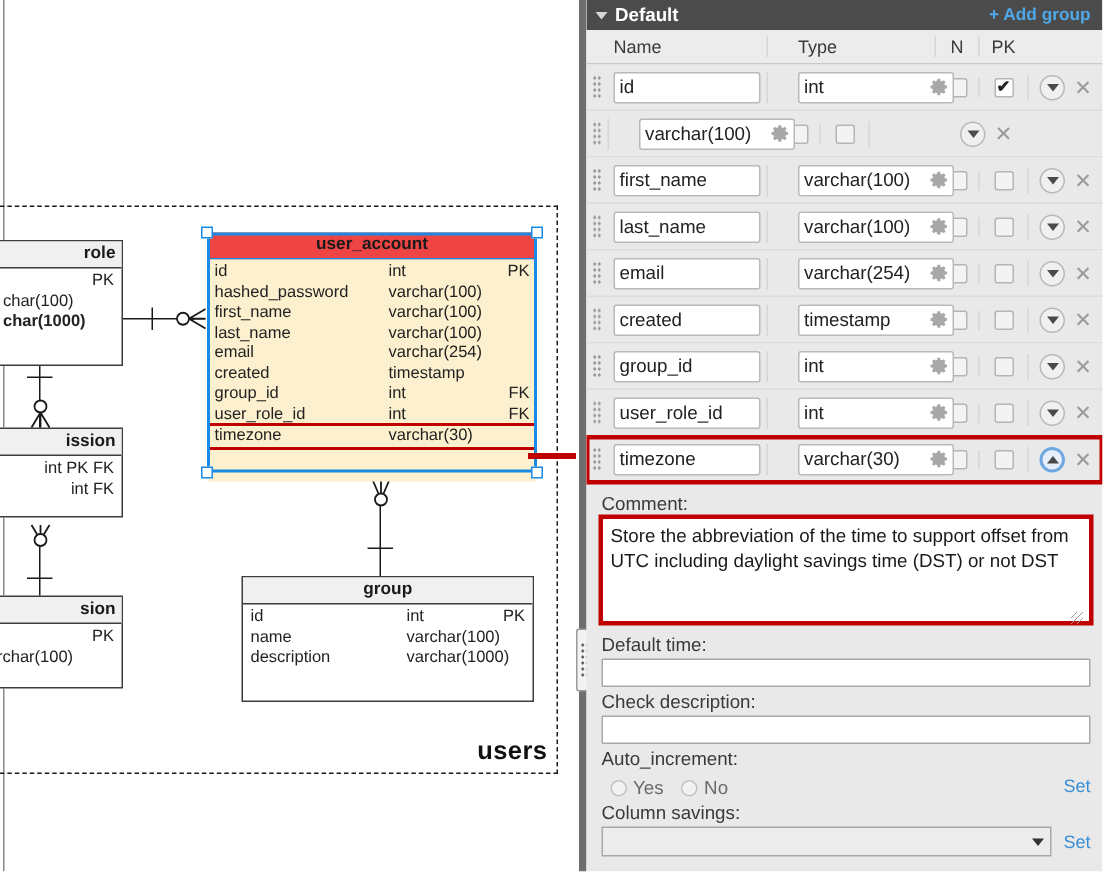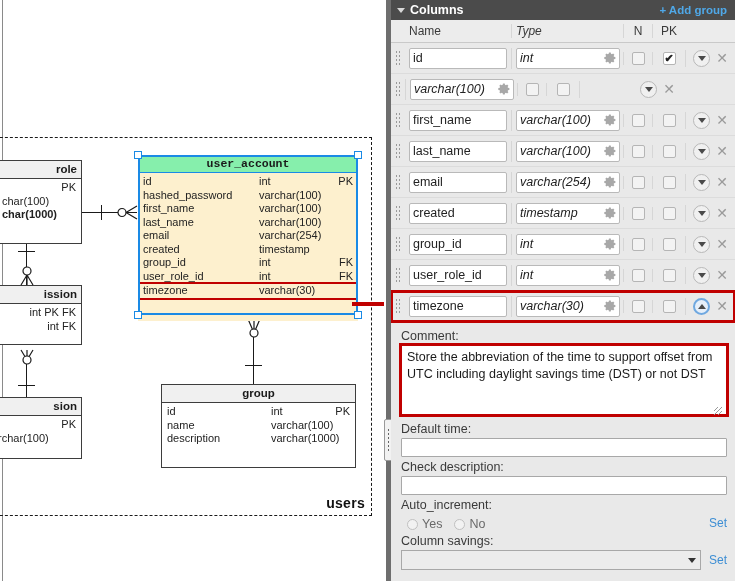--- a/index.html
+++ b/index.html
@@ -17,40 +17,40 @@
     background:#ffffff;overflow:hidden;
   }
   .canvas-left-rule{position:absolute;left:2px;top:0;width:1px;height:581px;background:#8a8a8a;}
 
   .subject-area{
     position:absolute;left:-40px;top:137px;width:412px;height:379px;
     border:1px dashed #1a1a1a;box-sizing:border-box;background:transparent;
   }
   .subject-label{
     position:absolute;right:6px;bottom:4px;
-    font-size:14px;font-weight:bold;color:#111;letter-spacing:.3px;
+    font-size:17px;font-weight:bold;color:#111;letter-spacing:.3px;
   }
 
   
   .entity{position:absolute;background:#ffffff;border:1px solid #3d3d3d;box-sizing:border-box;}
   .entity .ent-head{
     background:#f0f0f0;border-bottom:1px solid #3d3d3d;
     text-align:center;font-size:11.5px;font-weight:bold;color:#1a1a1a;
     line-height:17px;height:17px;overflow:hidden;white-space:nowrap;
   }
   .entity .ent-body{padding:2px 5px 4px 5px;font-size:11px;color:#222;line-height:13.5px;}
   .attr{position:relative;height:13.5px;white-space:nowrap;overflow:hidden;}
   .attr .a-name{position:absolute;left:0;top:0;}
   .attr .a-type{position:absolute;left:116px;top:0;}
   .attr .a-key{position:absolute;right:0;top:0;}
 
   
   .entity.selected{border:none;}
   .sel-frame{position:absolute;inset:0;border:2px solid #1a8ae5;box-sizing:border-box;pointer-events:none;}
-  .entity.selected .ent-head{background:#86efac;border-bottom:1px solid #1a8ae5;font-family:Liberation Mono, monospace;}
+  .entity.selected .ent-head{background:#ef4444;border-bottom:1px solid #1a8ae5;}
   .entity.selected .ent-body{background:#fdf0ce;}
   .handle{position:absolute;width:8px;height:8px;background:#ffffff;border:1.5px solid #1a8ae5;box-sizing:border-box;}
 
   .attr.hl{outline:2px solid #c00000;outline-offset:-1px;background:#fdf0ce;}
 
   
   .ln{position:absolute;background:#1a1a1a;}
   .lnh{height:1px;}
   .lnv{width:1px;}
   .cf svg{display:block;overflow:visible;}
@@ -87,21 +87,21 @@
   .add-col{color:#4fa8e8;font-size:11.5px;font-weight:bold;cursor:pointer;}
 
   .grid{background:#e9e9e9;}
   .ghead{
     display:flex;align-items:center;height:22px;
     background:#ececec;border-bottom:1px solid #c9c9c9;
     font-size:12px;color:#3a3a3a;
   }
   .c-grip{width:14px;flex:none;}
   .c-name{width:106px;flex:none;padding-left:4px;box-sizing:border-box;}
-  .c-type{width:112px;flex:none;padding-left:4px;box-sizing:border-box;border-left:1px solid #d6d6d6;font-style:italic;}
+  .c-type{width:112px;flex:none;padding-left:20px;box-sizing:border-box;border-left:1px solid #d6d6d6;}
   .c-n{width:28px;flex:none;text-align:center;border-left:1px solid #d6d6d6;}
   .c-pk{width:32px;flex:none;text-align:center;border-left:1px solid #d6d6d6;}
   .c-act{flex:1;border-left:1px solid #d6d6d6;}
 
   .grow{
     display:flex;align-items:center;height:30px;
     border-bottom:1px solid #dcdcdc;background:#e9e9e9;position:relative;
   }
   .dots{
     width:6px;height:16px;margin-left:4px;
@@ -336,21 +336,21 @@
 
   <div class="splitter"></div>
   <div class="splitter-grip">
     <div class="grip-dots"></div>
   </div>
 
   <div class="panel">
 
     <div class="panel-title">
       <span class="tri"></span>
-      <span class="ttl">Columns</span>
+      <span class="ttl">Default</span>
       <span class="add-col">+ Add group</span>
     </div>
 
     <div class="grid">
 
       <div class="ghead">
         <div class="c-grip"></div>
         <div class="c-name">Name</div>
         <div class="c-type">Type</div>
         <div class="c-n">N</div>

